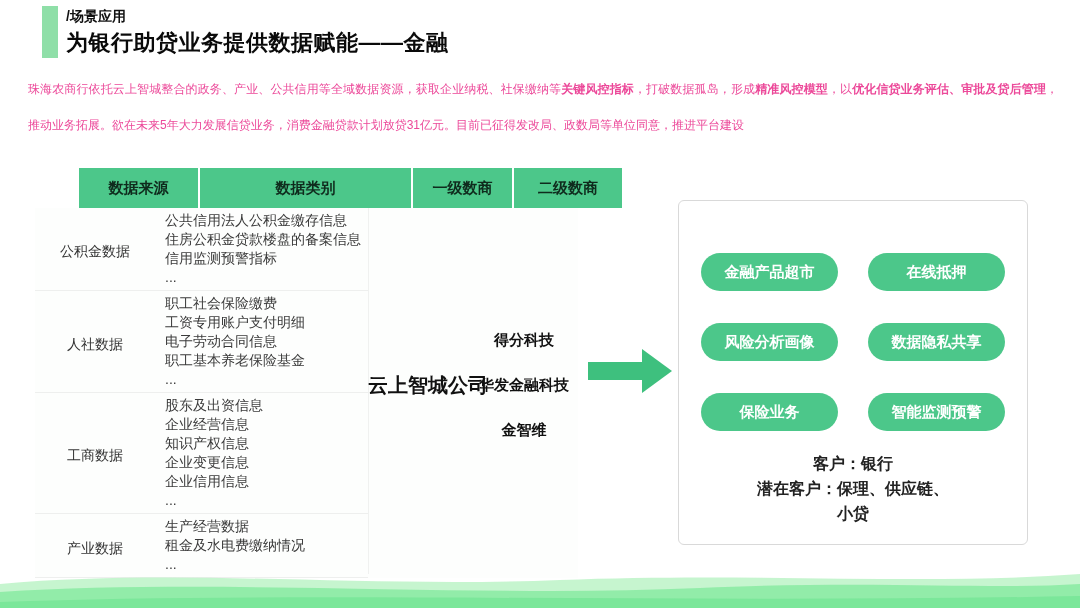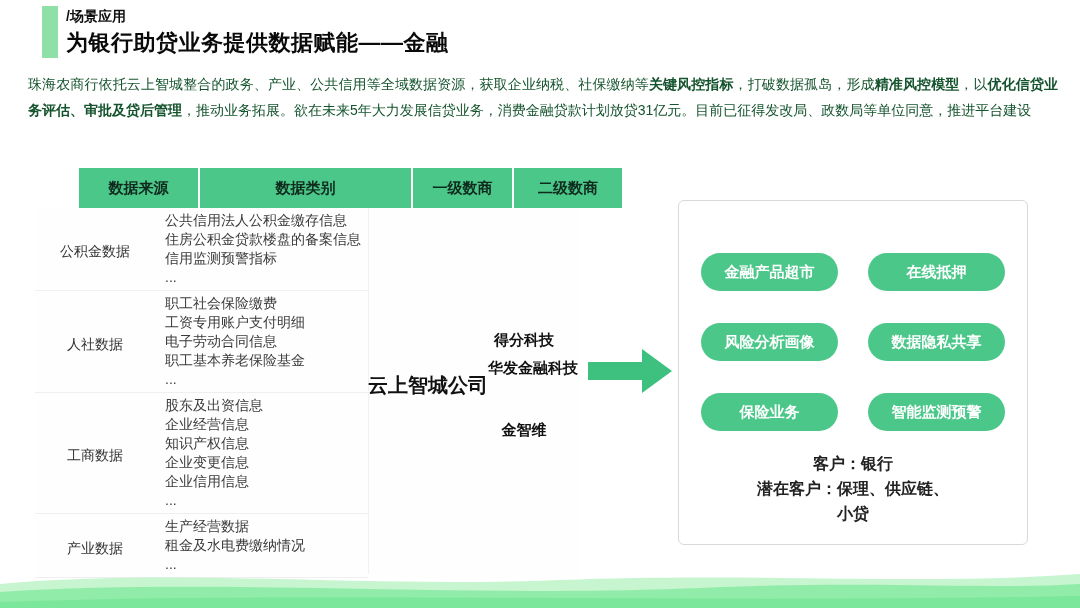--- a/index.html
+++ b/index.html
@@ -20,21 +20,21 @@
     position:absolute; left:66px; top:8px;
     font-size:14px; font-weight:700; color:#101010;
   }
   .page-title {
     position:absolute; left:66px; top:28px;
     font-size:22px; font-weight:700; color:#0a0a0a;
     letter-spacing:0.5px;
   }
   .intro {
     position:absolute; left:28px; top:71px; width:1030px;
-    font-size:14px; line-height:26px; color:#14532d;
+    font-size:12px; line-height:36px; color:#ec4899;
     text-align:justify;
   }
   .intro .seg-bold { font-weight:700; }
 
   
   .data-table {
     position:absolute; left:35px; top:168px; width:543px;
   }
   .thead {
     display:grid;
@@ -77,21 +77,21 @@
     text-align:center; font-size:20px; font-weight:700; color:#111111;
     white-space:nowrap;
   }
   .vendor-secondary {
     position:absolute; left:435px; width:108px;
     transform:translateY(-50%);
     text-align:center; font-size:15px; font-weight:700; color:#111111;
     white-space:nowrap;
   }
   .vs-0 { top:132px; }
-  .vs-1 { top:160px;text-align:right; }
+  .vs-1 { top:177px; }
   .vs-2 { top:222px; }
 
   
   .flow-arrow { position:absolute; left:588px; top:349px; width:84px; height:44px; }
   .arrow-rect { position:absolute; left:0; top:13px; width:54px; height:18px; background:#3ec07e; }
   .arrow-head {
     position:absolute; left:54px; top:0; width:0; height:0;
     border-top:22px solid transparent; border-bottom:22px solid transparent;
     border-left:30px solid #3ec07e;
   }

